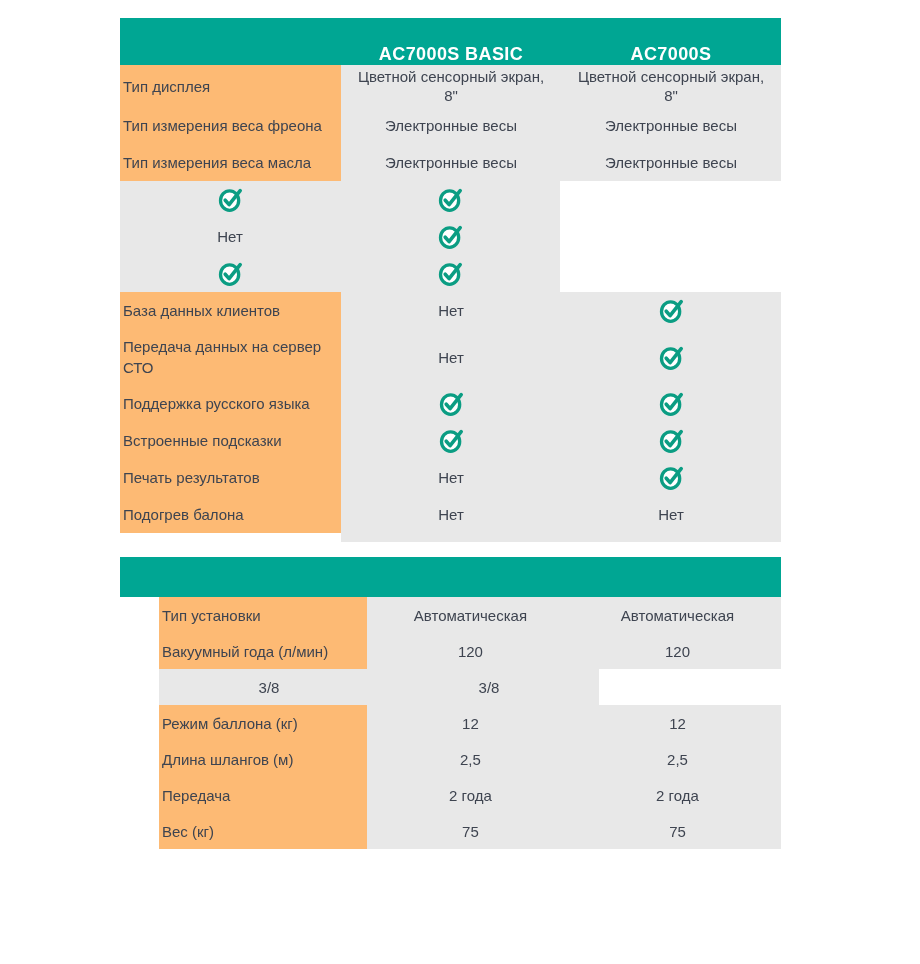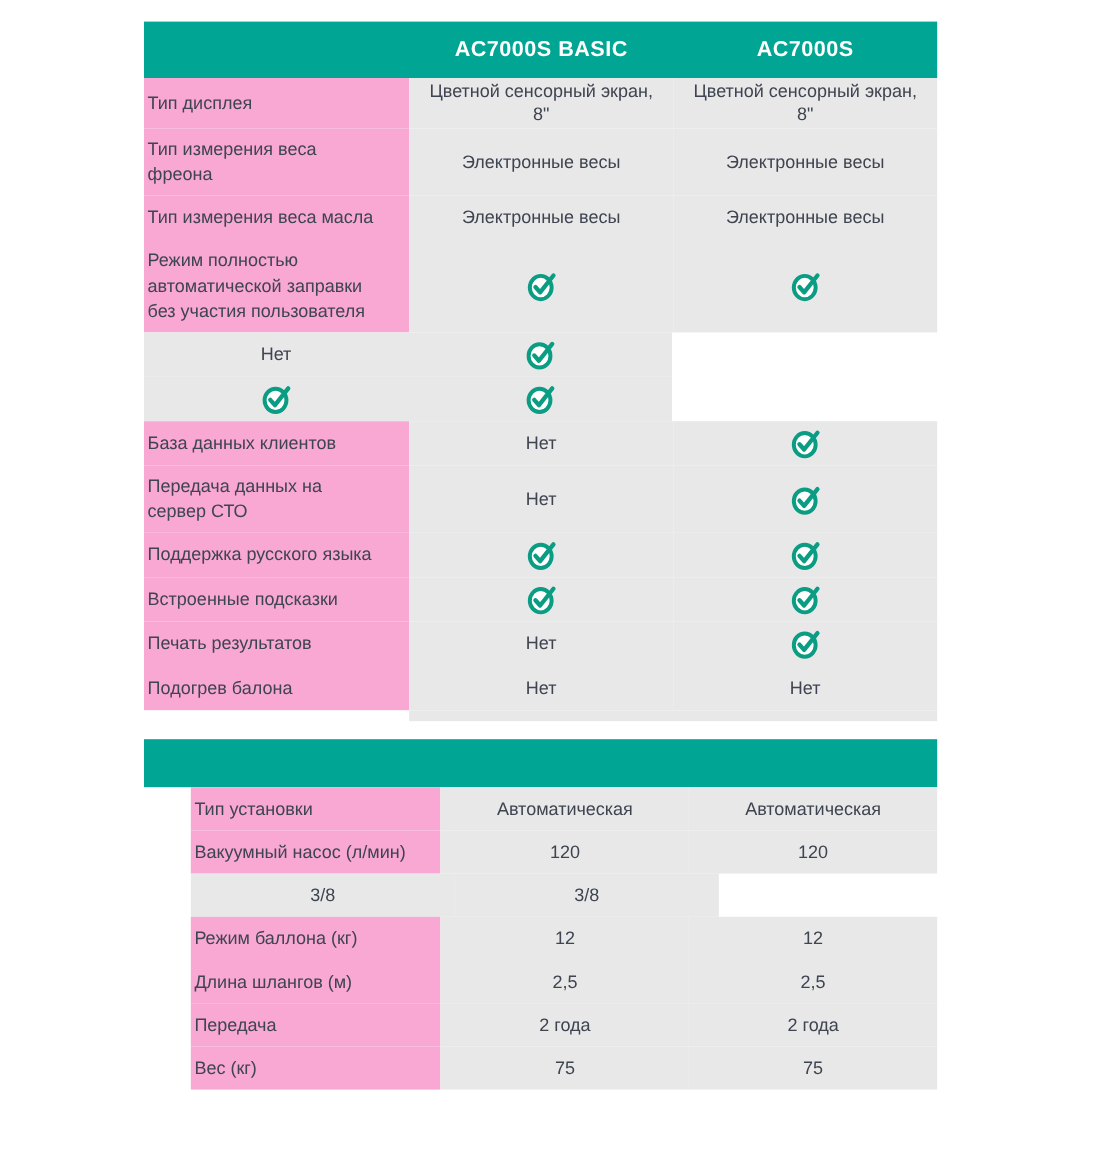--- a/index.html
+++ b/index.html
@@ -13,40 +13,40 @@
   body {
     width: 920px; height: 964px;
     font-family: "Liberation Sans", sans-serif;
     color: var(--text);
     overflow: hidden;
   }
   .page { position: relative; width: 920px; height: 964px; background: #fff; }
   .content { position: absolute; left: 120px; top: 18px; width: 661px; }
 
   .header-bar {
-    display: flex; align-items: center;
+    display: flex; align-items: flex-end;
     height: 47px; background: var(--teal);
   }
   .header-bar .spacer { width: 221px; }
   .hcol {
     width: 220px; text-align: center;
     color: #ffffff; font-weight: bold; font-size: 18px; letter-spacing: 0.4px;
   }
 
   .section-bar { height: 40px; background: var(--teal); }
   .tables-gap { height: 15px; background: #ffffff; }
 
   .trow { display: flex; }
   .trow.spec { min-height: 37px; }
   .trow.tech { min-height: 36px; margin-left: 39px; }
 
   .label-cell {
-    width: 221px; padding: 7px 26px 7px 3px;
+    width: 221px; padding: 7px 16px 7px 3px;
     font-size: 15px; line-height: 21px;
-    background: #f9a8d4;
+    background: #fdba74;
     display: flex; align-items: center;
   }
   .val-cell {
     width: 220px; padding: 2px 10px;
     background: var(--gray);
     display: flex; align-items: center; justify-content: center;
     text-align: center; font-size: 15px; line-height: 19px;
   }
   .gray-tail { display: flex; height: 9px; }
   .gray-tail .spacer { width: 221px; background: #fff; }
@@ -88,21 +88,20 @@
         <div class="trow spec">
           <div class="label-cell">Тип измерения веса масла</div>
           <div class="val-cell">
             <span>Электронные весы</span>
           </div>
           <div class="val-cell">
             <span>Электронные весы</span>
           </div>
         </div>
         <div class="trow spec">
-          <div class="label-cell">Режим полностью автоматической заправки без участия пользователя</div>
           <div class="val-cell">
             <svg class="check-icon" width="25" height="27" viewBox="0 0 25 27" aria-hidden="true">
     <ellipse cx="11.6" cy="14.6" rx="9.1" ry="9.7" fill="#ffffff" stroke="#0b9d83" stroke-width="3.3"></ellipse>
     <path d="M7.2 14.2 L11.1 18.6 L22.2 4.6" fill="none" stroke="#0b9d83" stroke-width="3.6" stroke-linecap="round" stroke-linejoin="round"></path>
   </svg>
           </div>
           <div class="val-cell">
             <svg class="check-icon" width="25" height="27" viewBox="0 0 25 27" aria-hidden="true">
     <ellipse cx="11.6" cy="14.6" rx="9.1" ry="9.7" fill="#ffffff" stroke="#0b9d83" stroke-width="3.3"></ellipse>
     <path d="M7.2 14.2 L11.1 18.6 L22.2 4.6" fill="none" stroke="#0b9d83" stroke-width="3.6" stroke-linecap="round" stroke-linejoin="round"></path>
@@ -223,21 +222,21 @@
         <div class="trow tech">
           <div class="label-cell">Тип установки</div>
           <div class="val-cell">
             <span>Автоматическая</span>
           </div>
           <div class="val-cell">
             <span>Автоматическая</span>
           </div>
         </div>
         <div class="trow tech">
-          <div class="label-cell">Вакуумный насос (л/мин)</div>
+          <div class="label-cell">Вакуумный года (л/мин)</div>
           <div class="val-cell">
             <span>120</span>
           </div>
           <div class="val-cell">
             <span>120</span>
           </div>
         </div>
         <div class="trow tech">
           <div class="val-cell">
             <span>3/8</span>

